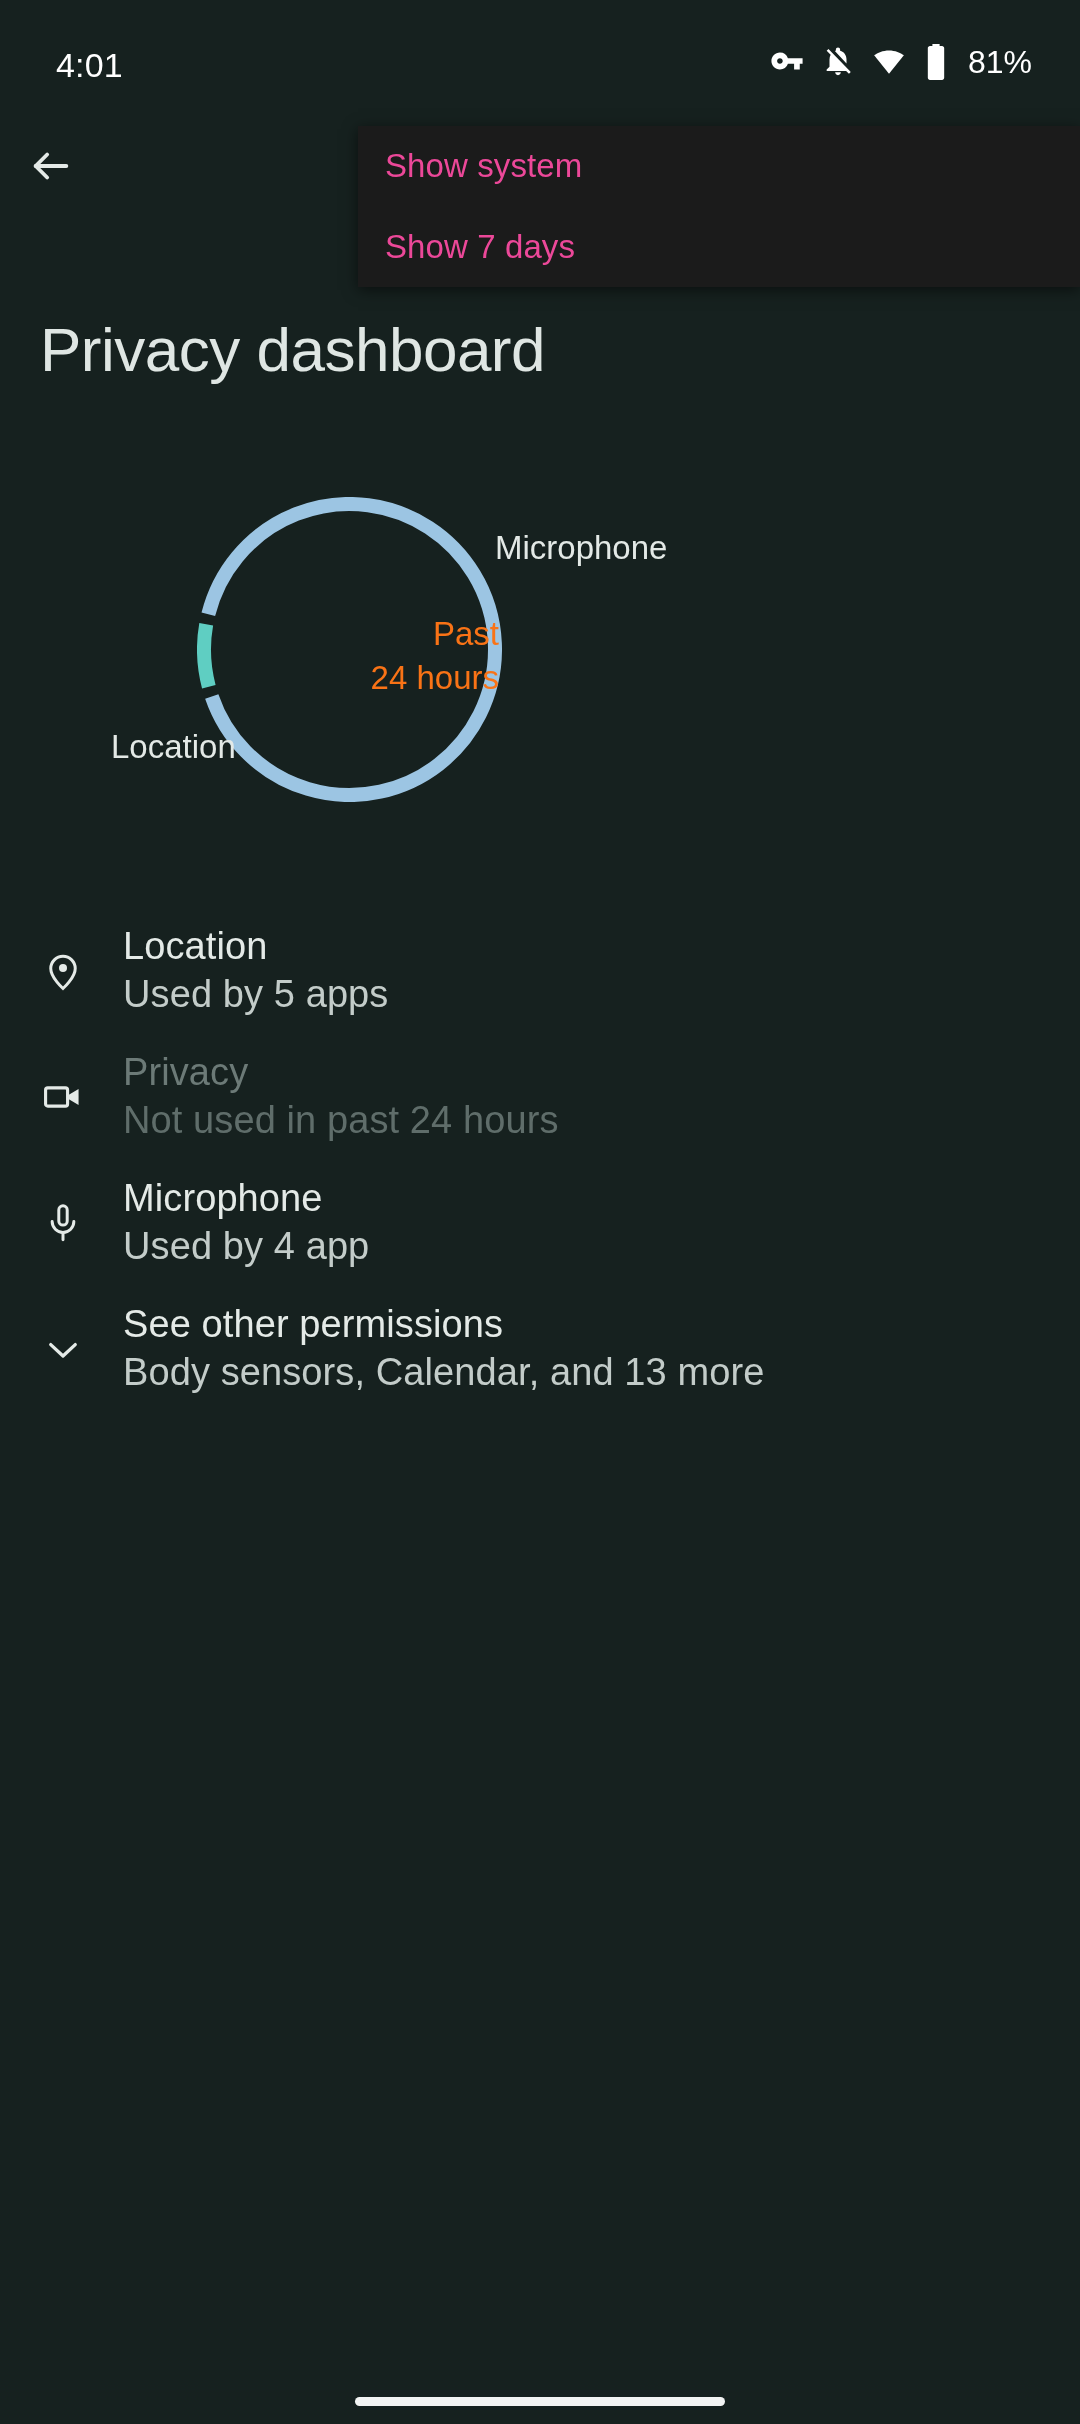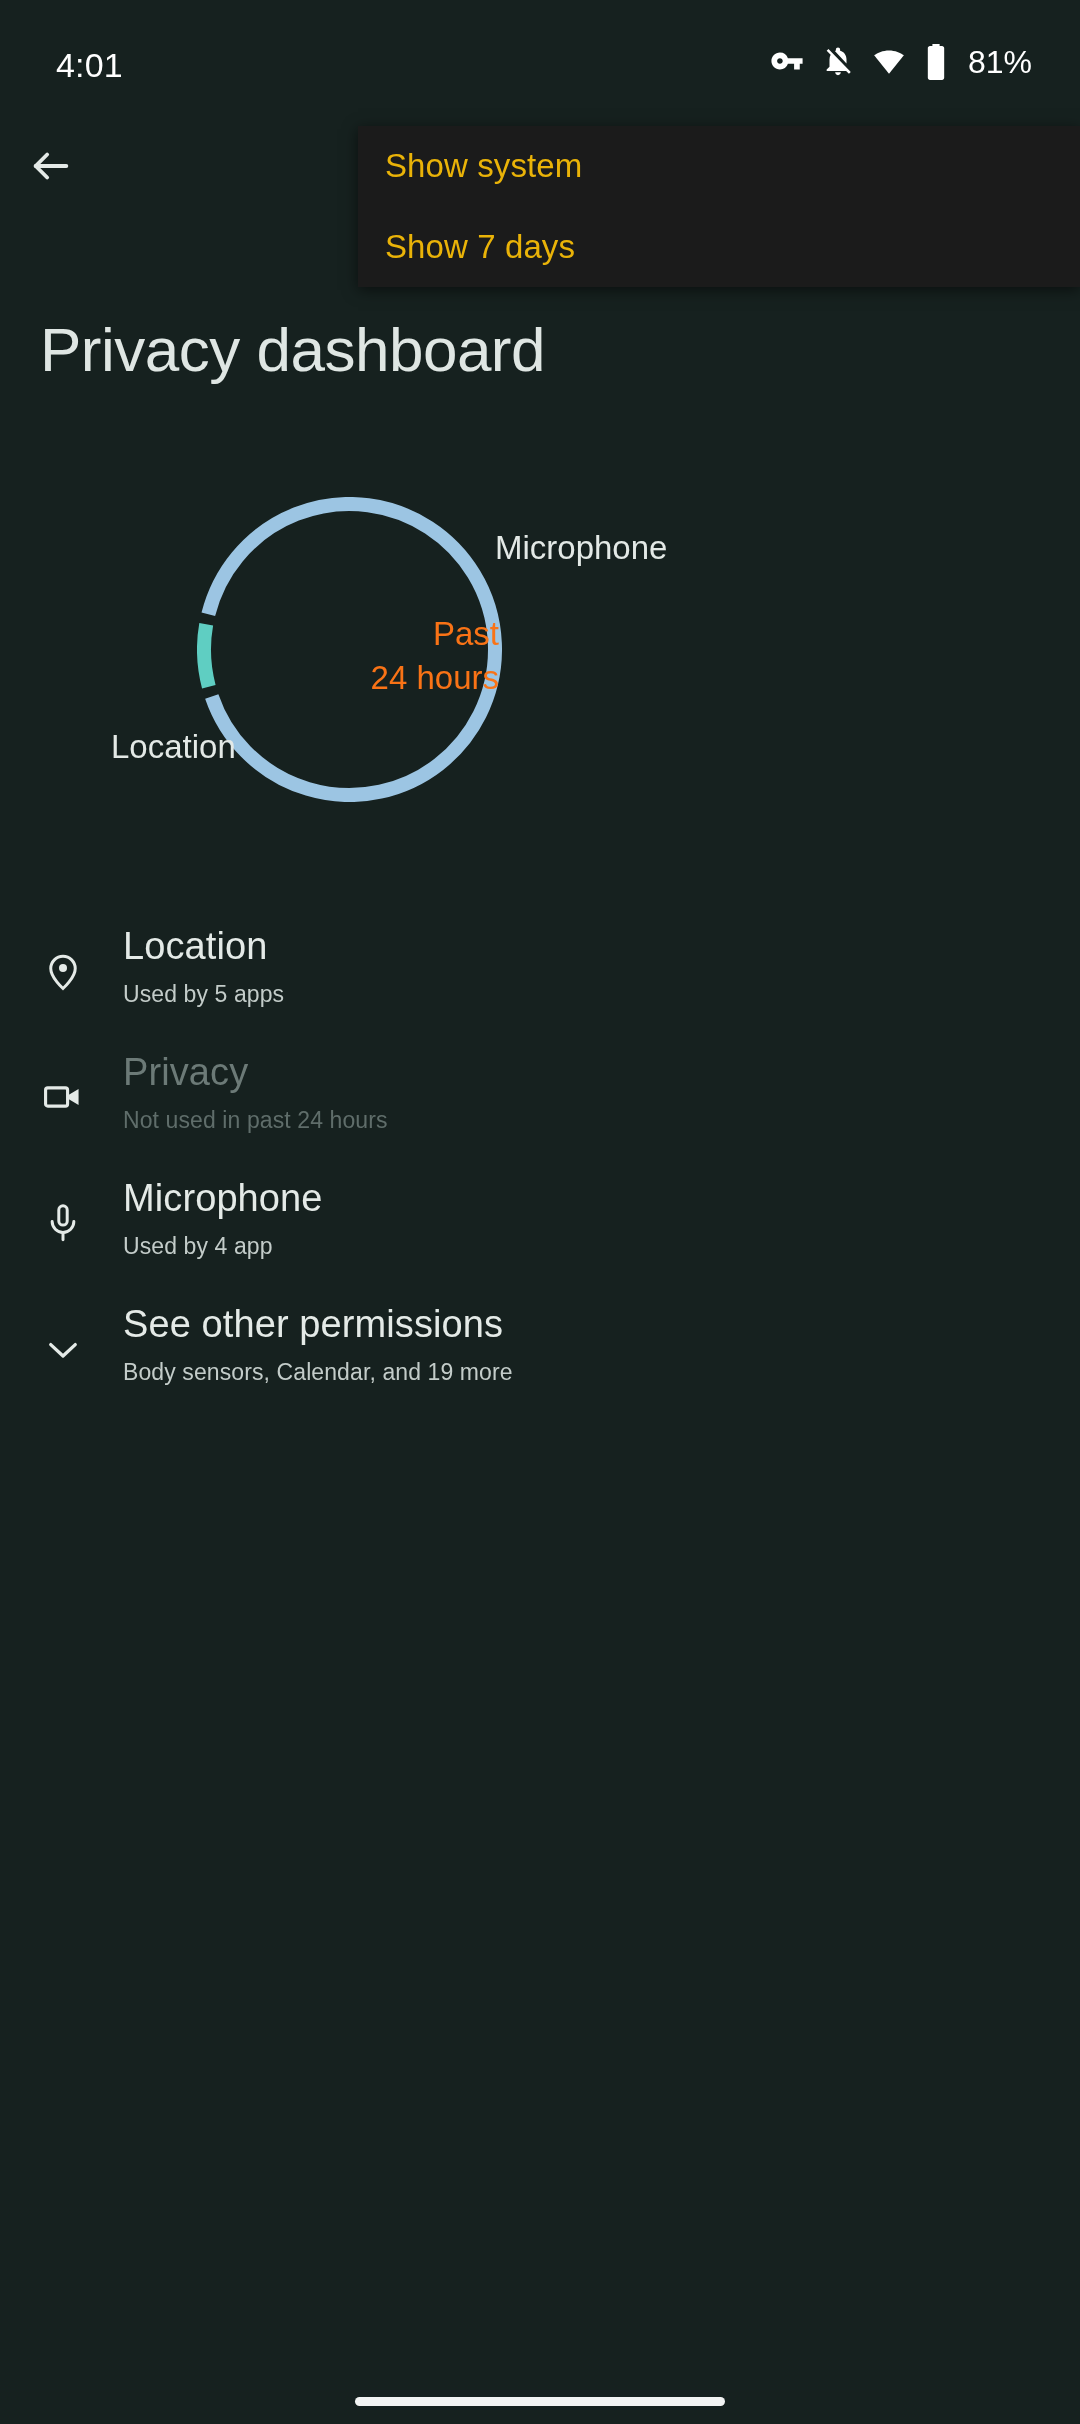--- a/index.html
+++ b/index.html
@@ -40,21 +40,21 @@
     position:absolute; left:358px; top:118px;
     width:722px; height:161px;
     background:#1B1B1B;
     box-shadow:0 3px 14px rgba(0,0,0,0.55);
     z-index:40;
   }
   .menu-item {
     position:absolute; left:0; width:722px; height:80px;
     display:flex; align-items:center;
     padding-left:27px;
-    font-size:33px; color:#eab308; font-weight:400;
+    font-size:33px; color:#ec4899; font-weight:400;
     letter-spacing:0.1px;
   }
   #menu-item-show-system { top:0; }
   #menu-item-show-7-days { top:81px; }
 
   
   #back-button {
     position:absolute; left:20px; top:129px;
     width:62px; height:62px;
     display:flex; align-items:center; justify-content:center;
@@ -97,21 +97,21 @@
     transform:translateY(-50%);
     width:46px; height:46px;
     display:flex; align-items:center; justify-content:center;
   }
   .perm-text { position:absolute; left:123px; top:14px; width:860px; }
   .perm-title {
     font-size:38px; font-weight:400; color:#E4EAE7;
     line-height:48px; letter-spacing:0.1px;
   }
   .perm-sub {
-    font-size:23px; font-weight:400; color:#C3CCC9;
+    font-size:38px; font-weight:400; color:#C3CCC9;
     line-height:40px; margin-top:4px; letter-spacing:0.1px;
   }
   .perm-row.dimmed .perm-title { color:#6C7A77; }
   .perm-row.dimmed .perm-sub   { color:#5F6D6A; }
   .perm-row.dimmed .perm-icon svg { stroke:#E4EAE7; }
 
   
   #home-indicator {
     position:absolute; left:50%; transform:translateX(-50%);
     bottom:26px; width:370px; height:9px;
@@ -235,21 +235,21 @@
     </div>
 
     <div class="perm-row">
       <span class="perm-icon">
         <svg width="42" height="42" viewBox="0 0 24 24" fill="none" stroke="#E4EAE7" stroke-width="1.9" stroke-linecap="round" stroke-linejoin="round">
           <polyline points="5,9.5 12,16 19,9.5"></polyline>
         </svg>
       </span>
       <div class="perm-text">
         <div class="perm-title">See other permissions</div>
-        <div class="perm-sub">Body sensors, Calendar, and 19 more</div>
+        <div class="perm-sub">Body sensors, Calendar, and 13 more</div>
       </div>
     </div>
 
   </div>
 
   <div id="home-indicator"></div>
 
 </div>
 
 </body></html>

